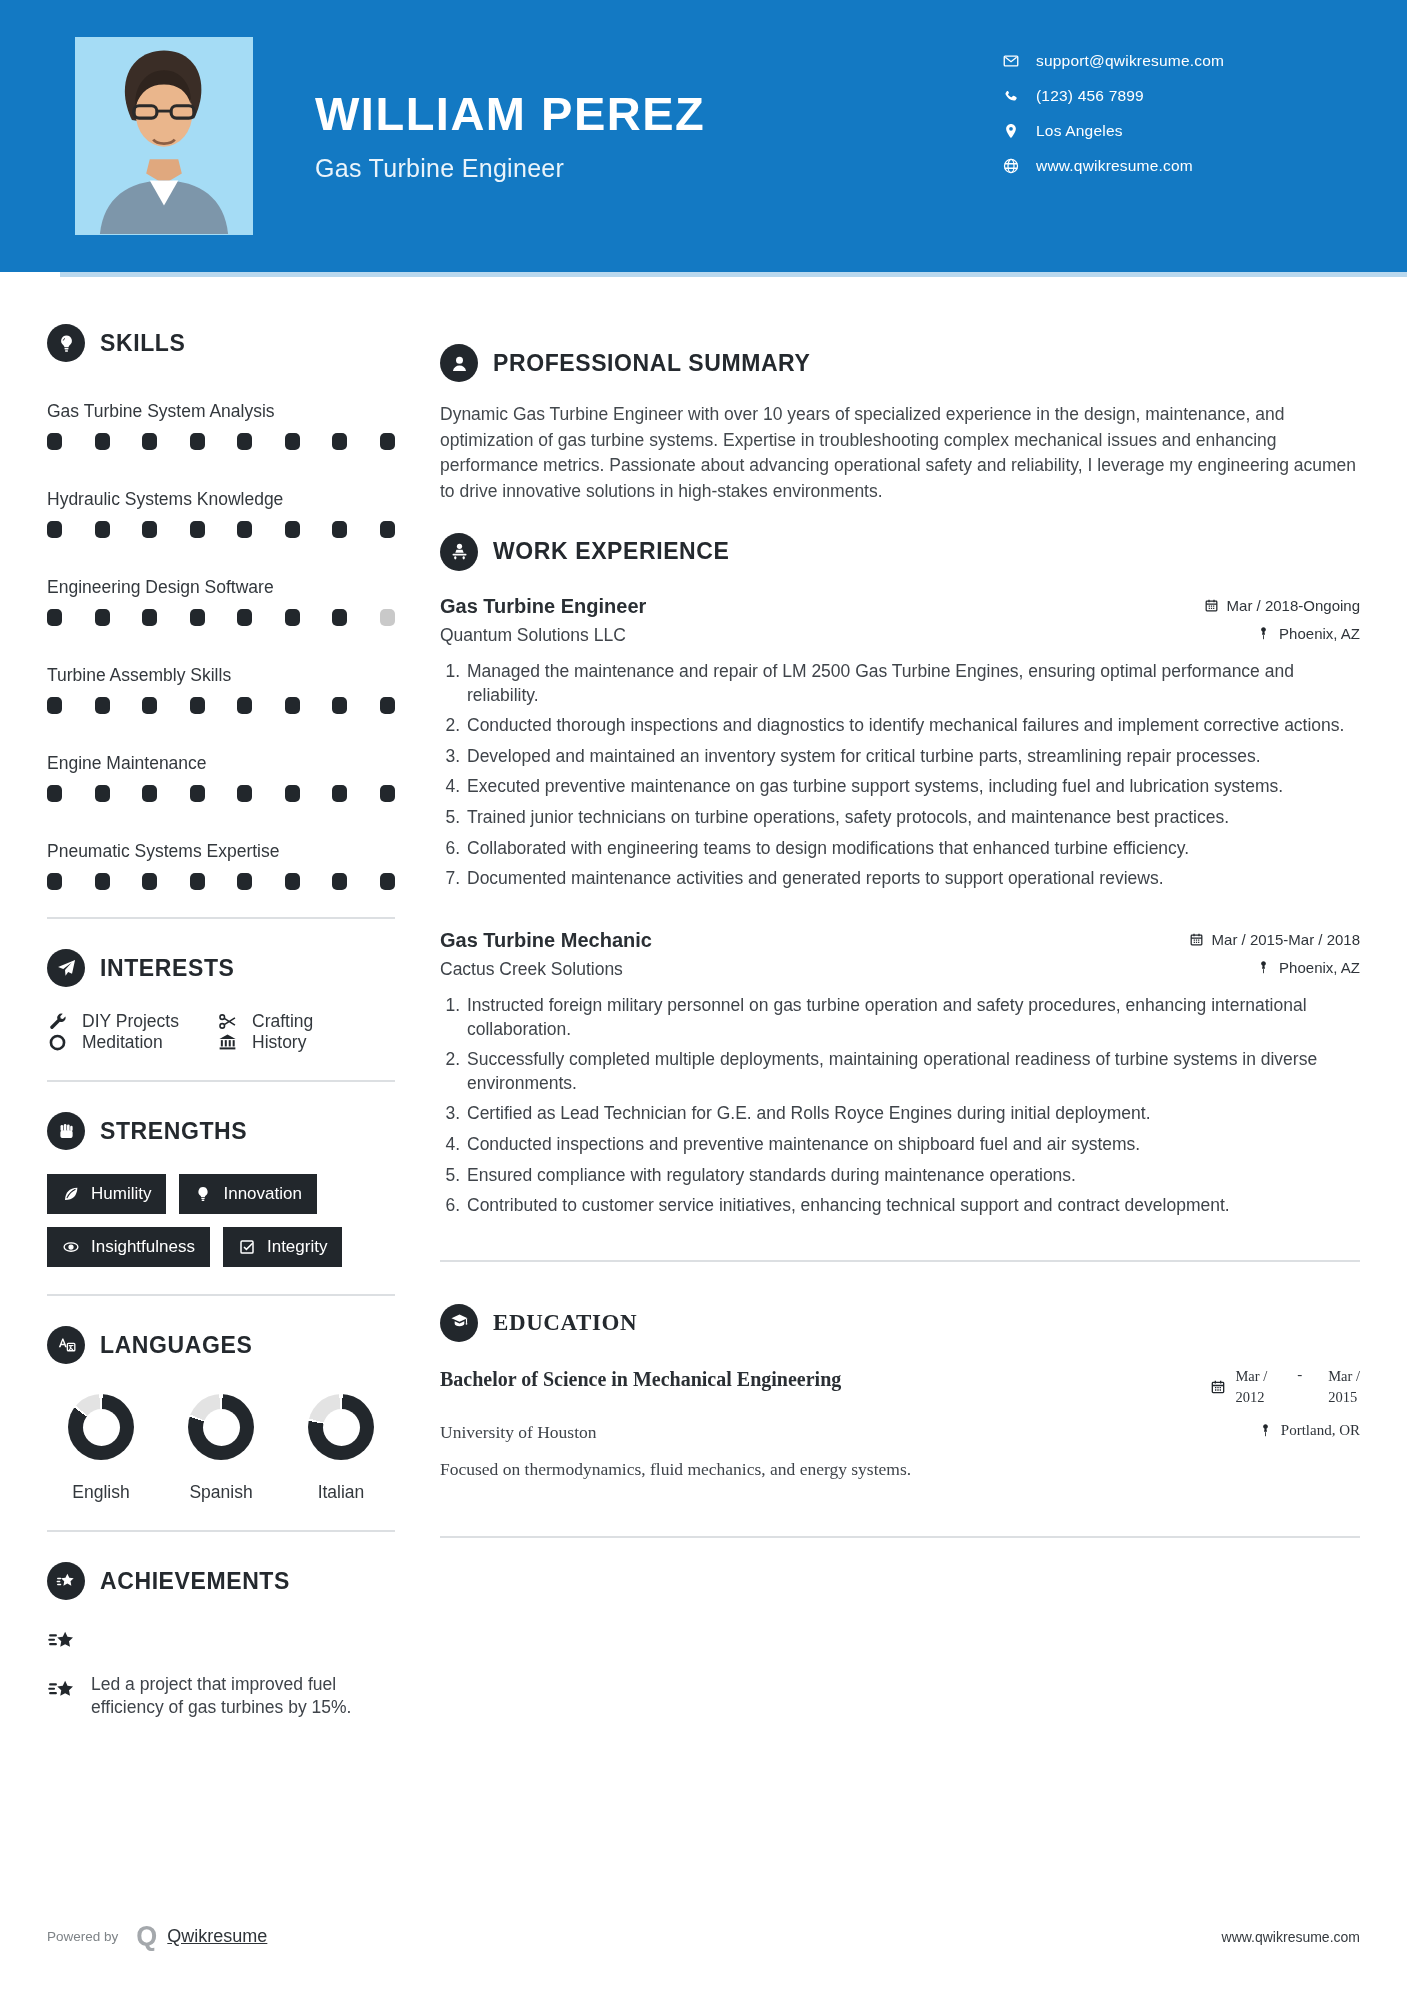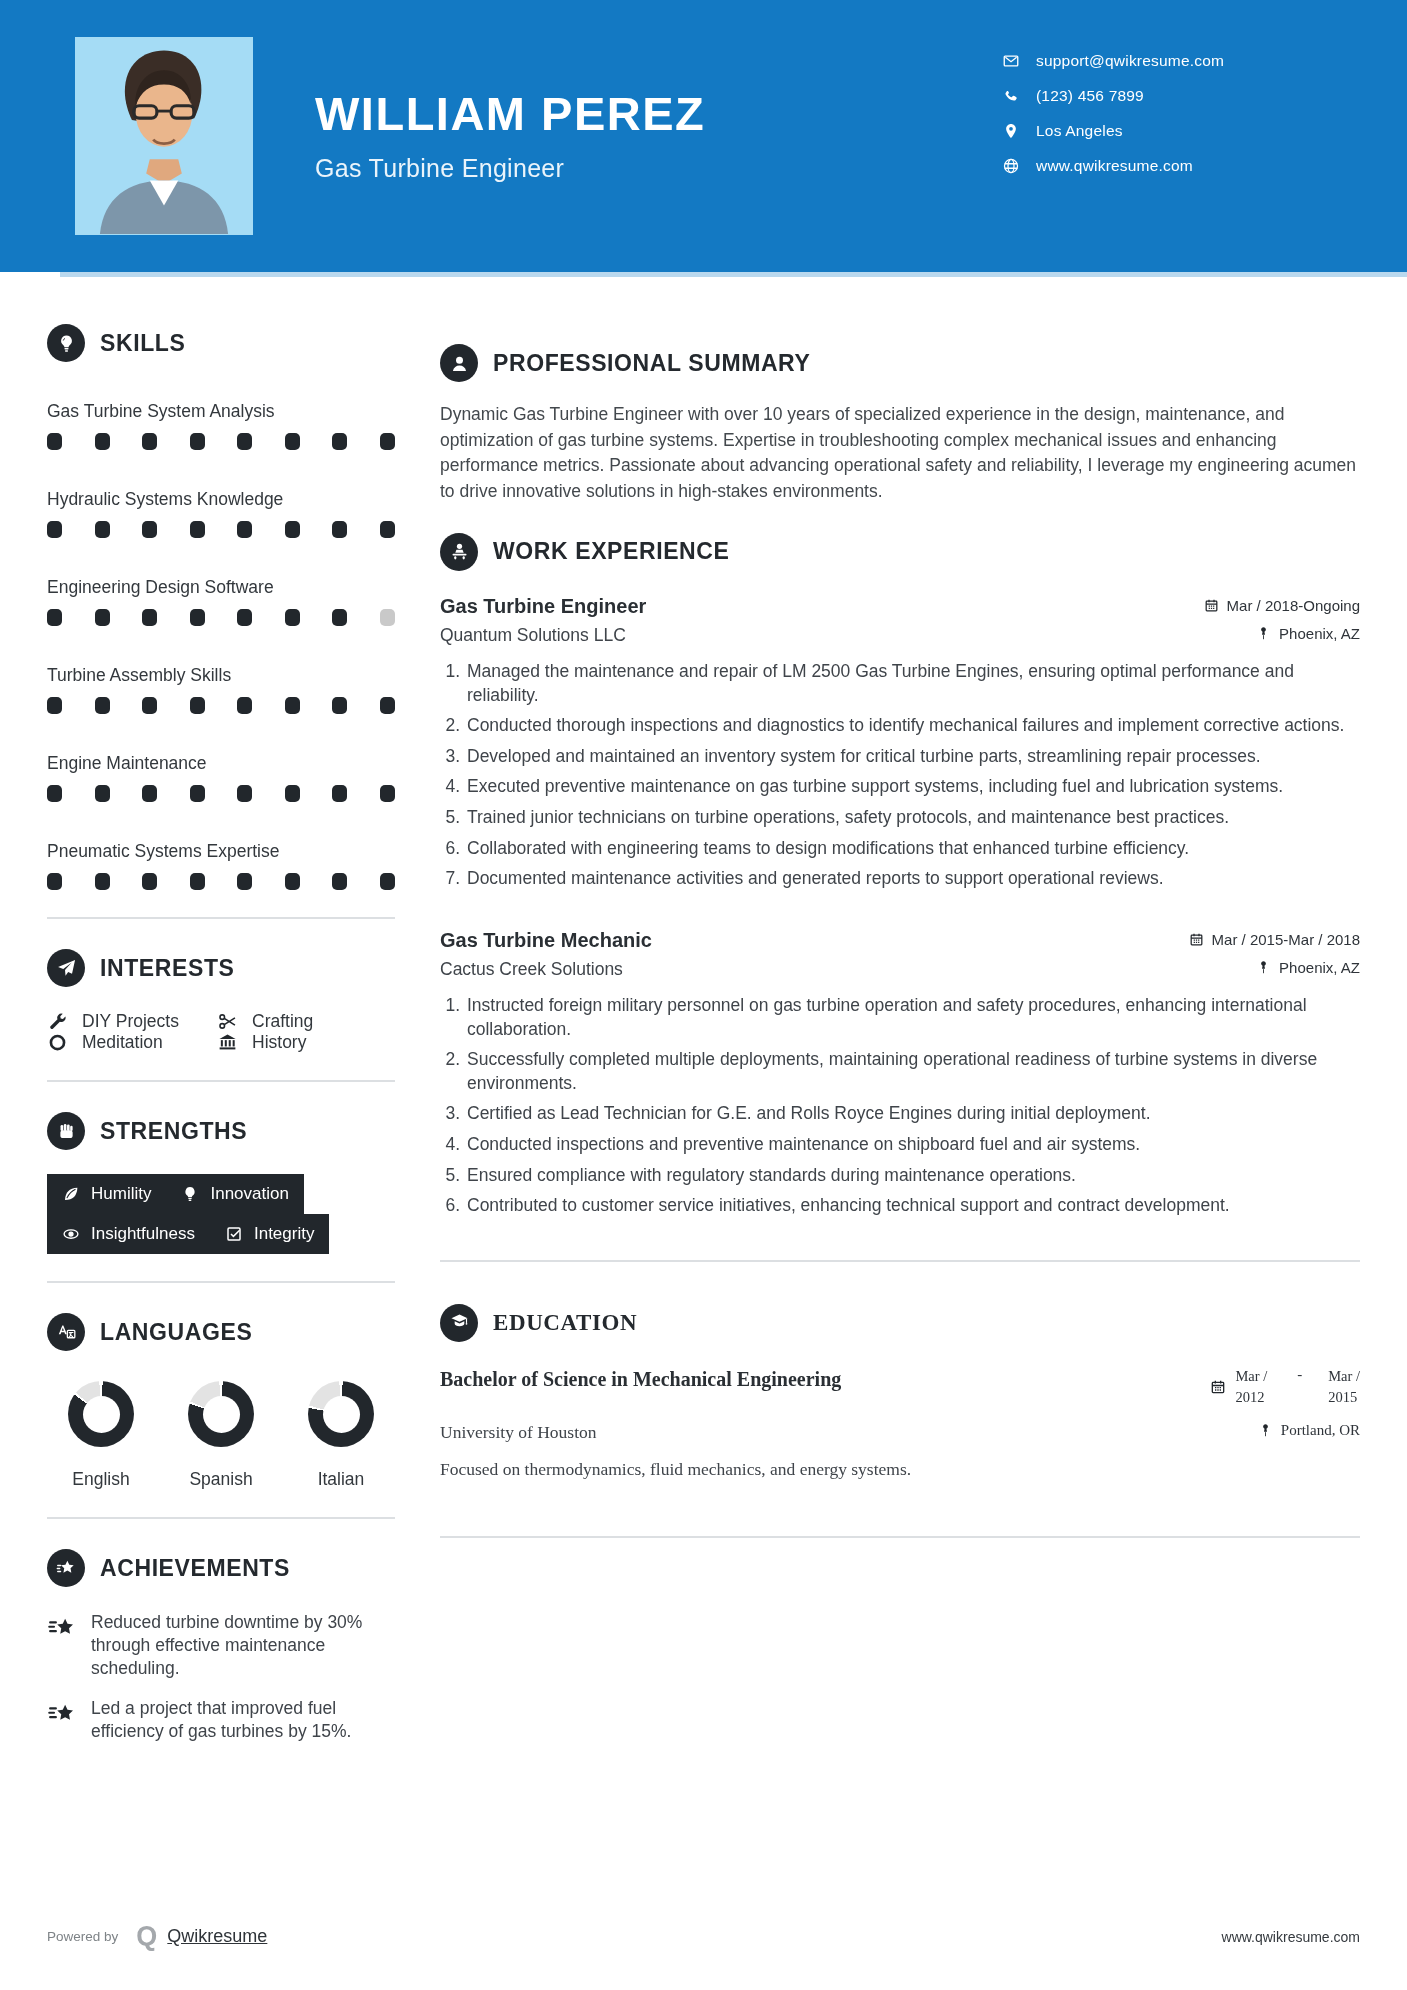--- a/index.html
+++ b/index.html
@@ -51,21 +51,21 @@
   .dot{width:15px;height:17px;border-radius:5px;background:var(--dot_empty);}
   .dot.on{background:var(--dark);}
 
   
   .interests-grid{display:grid;grid-template-columns:170px 1fr;}
   .interest{display:flex;align-items:center;color:#33383d;font-size:17.5px;}
   .interest .iico{width:21px;height:21px;margin-right:14px;color:var(--dark);flex:none;}
   .interest .iico svg{width:21px;height:21px;display:block;}
 
   
-  .badges{display:flex;flex-wrap:wrap;gap:0;}
+  .badges{display:flex;flex-wrap:wrap;gap:13px;}
   .badge{display:flex;align-items:center;background:var(--dark);color:#fff;padding:10px 15px;font-size:17px;}
   .badge .bico{width:18px;height:18px;margin-right:11px;flex:none;}
   .badge .bico svg{width:18px;height:18px;display:block;}
 
   
   .langs{display:flex;justify-content:space-between;padding:6px 8px 0 8px;}
   .lang{display:flex;flex-direction:column;align-items:center;width:92px;}
   .donut{width:66px;height:66px;border-radius:50%;position:relative;}
   .donut .hole{position:absolute;left:50%;top:50%;width:37px;height:37px;margin:-18.5px 0 0 -18.5px;border-radius:50%;background:#fff;}
   .lang-label{margin-top:22px;font-size:17.5px;color:#33383d;}
@@ -431,21 +431,20 @@
           <h2 class="sec-title">ACHIEVEMENTS</h2>
         </div>
         <div>
             <div class="ach">
             <span class="aico">
               <svg viewBox="0 0 24 24" fill="currentColor">
                   <path d="m14.5 4.5 1.9 4 4.4.6-3.2 3.1.8 4.4-3.9-2.1-3.9 2.1.8-4.4-3.2-3.1 4.4-.6z"></path>
                   <path d="M2.5 7.5h4.6M1.8 11h3.8M2.5 14.5h4.6" stroke="currentColor" stroke-width="1.7" fill="none" stroke-linecap="round"></path>
                 </svg>
             </span>
-            <p>Reduced turbine downtime by 30% through effective maintenance scheduling.</p>
           </div>
             <div class="ach">
             <span class="aico">
               <svg viewBox="0 0 24 24" fill="currentColor">
                   <path d="m14.5 4.5 1.9 4 4.4.6-3.2 3.1.8 4.4-3.9-2.1-3.9 2.1.8-4.4-3.2-3.1 4.4-.6z"></path>
                   <path d="M2.5 7.5h4.6M1.8 11h3.8M2.5 14.5h4.6" stroke="currentColor" stroke-width="1.7" fill="none" stroke-linecap="round"></path>
                 </svg>
             </span>
             <p>Led a project that improved fuel efficiency of gas turbines by 15%.</p>
           </div>

